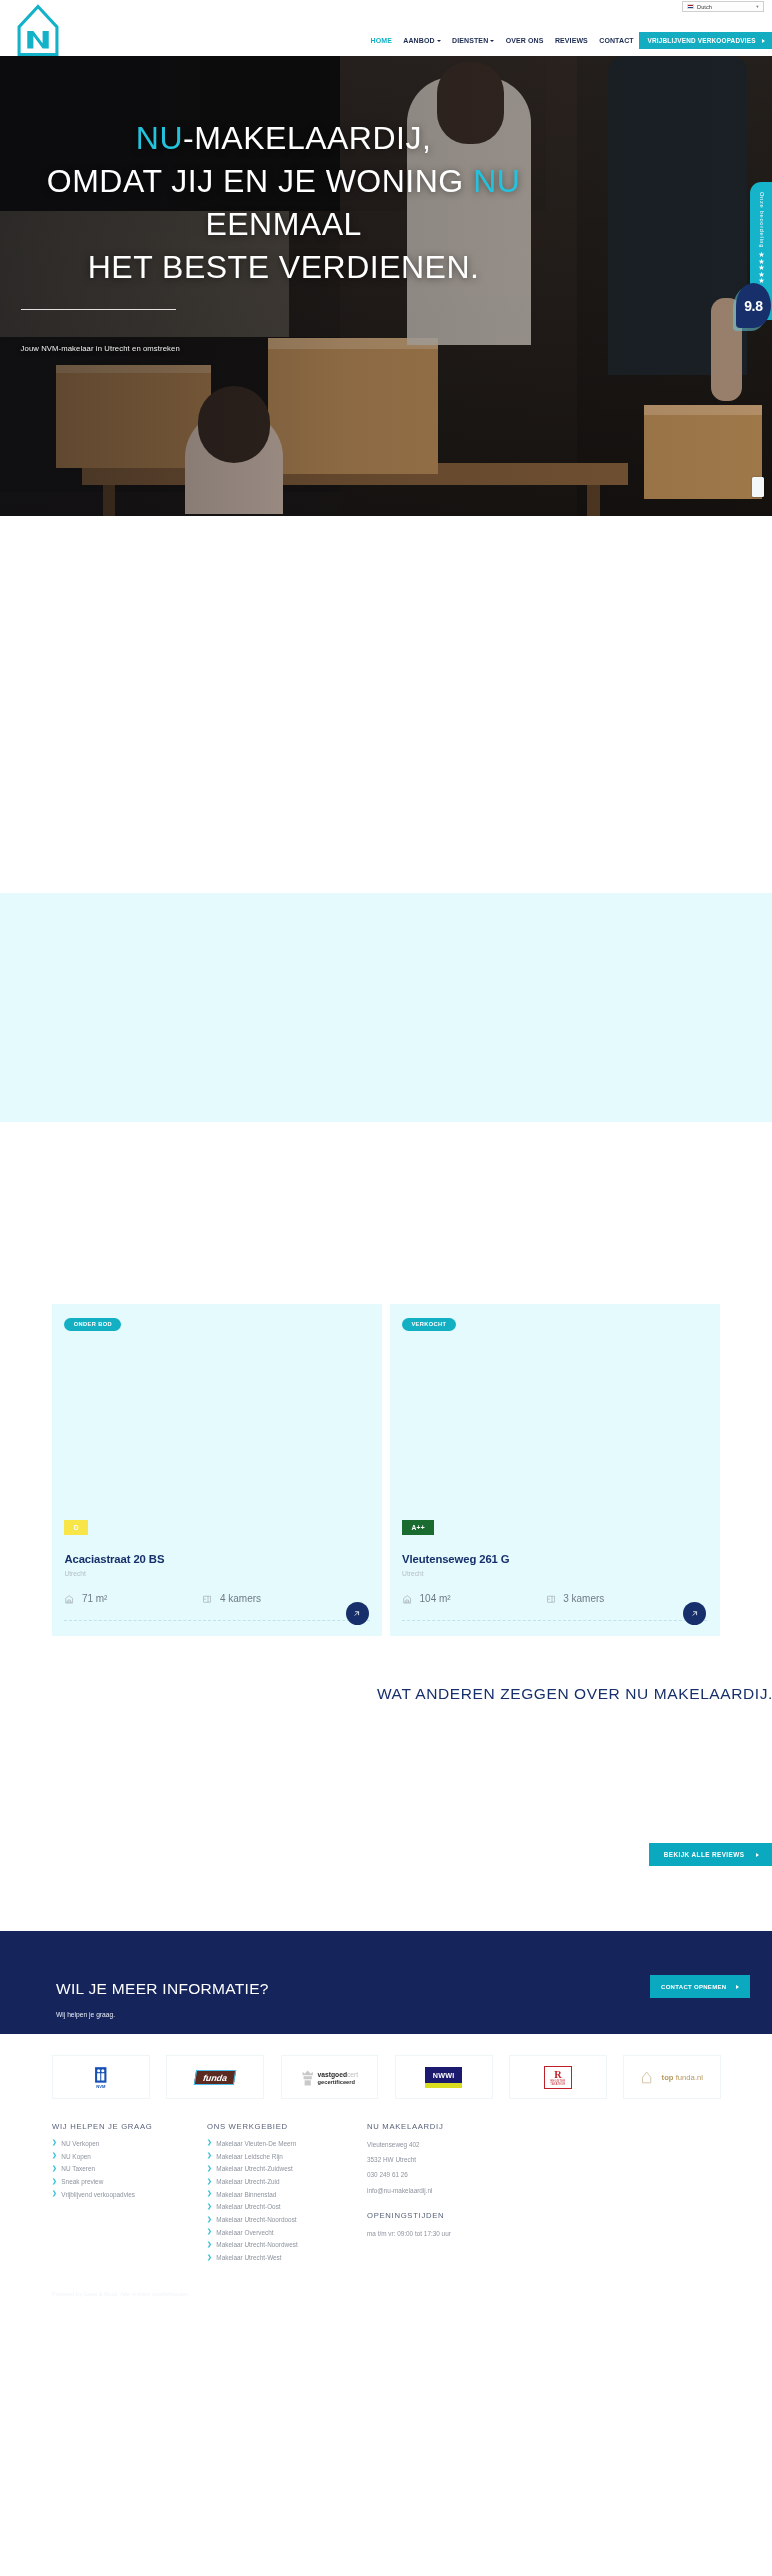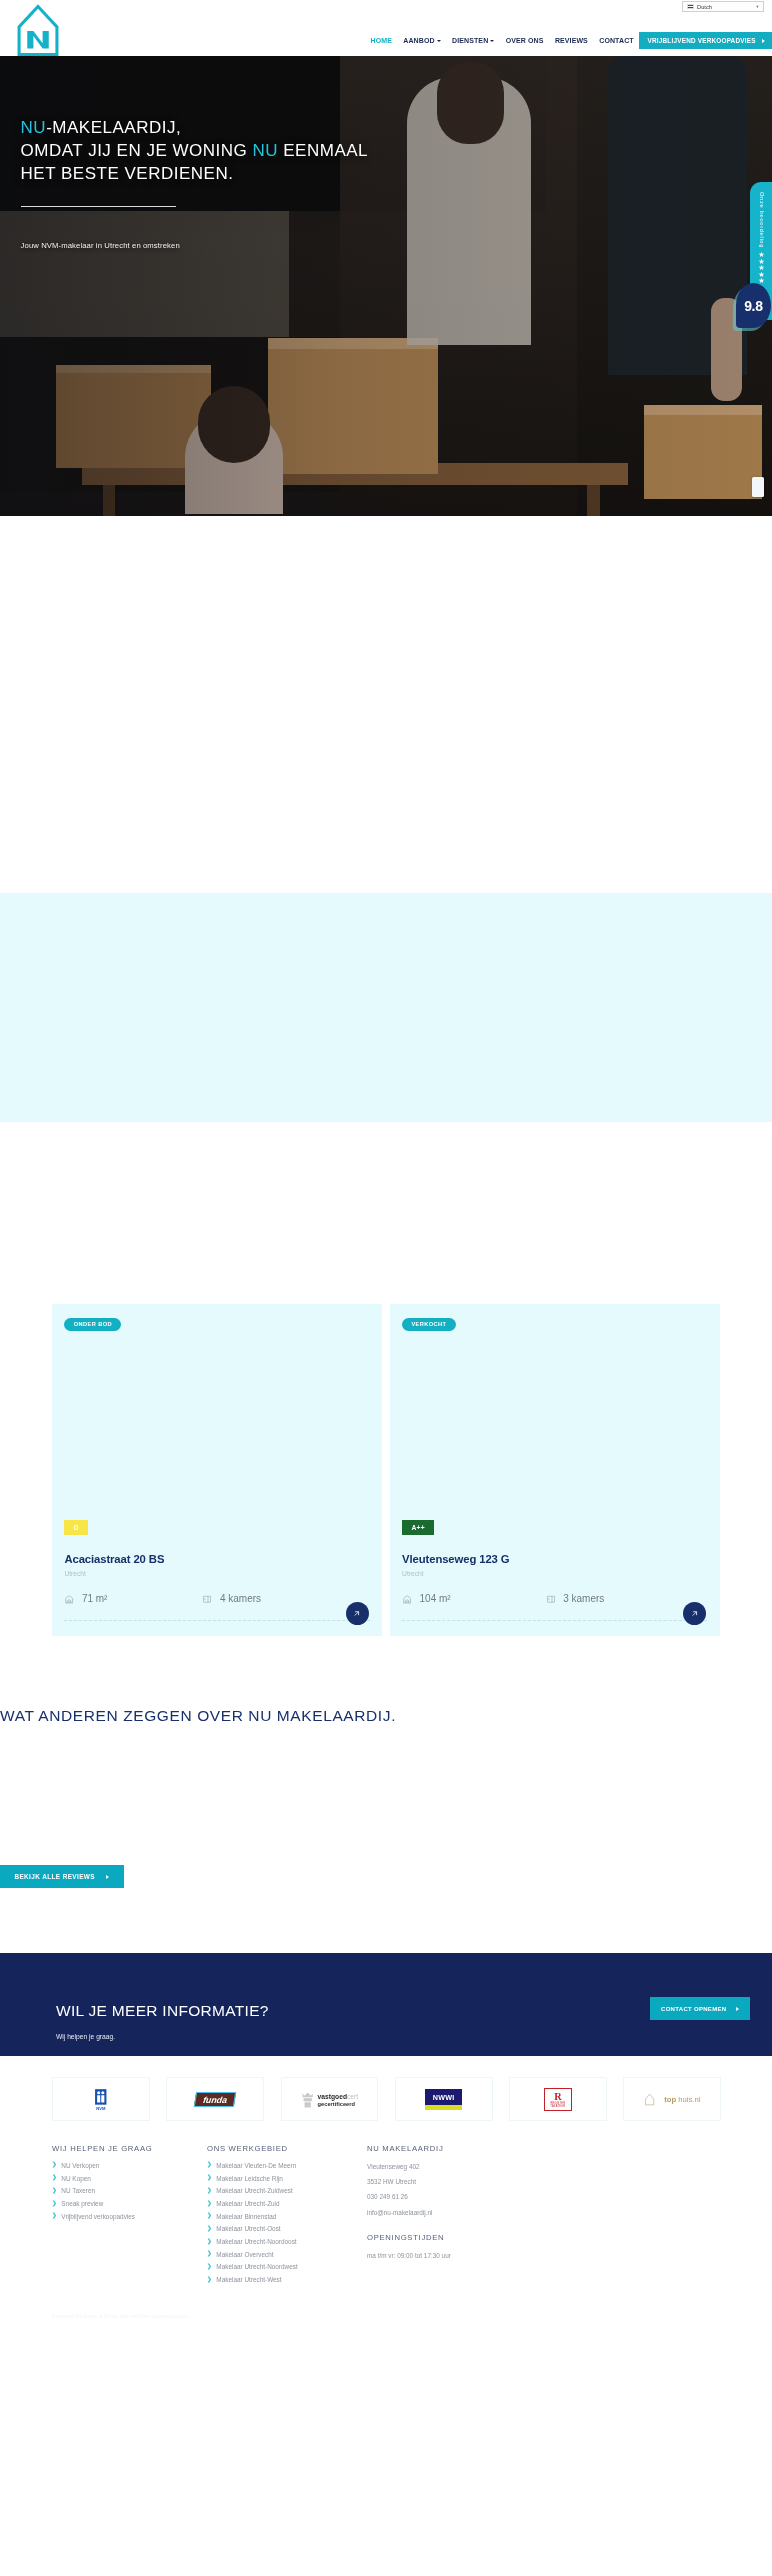--- a/index.html
+++ b/index.html
@@ -49,23 +49,24 @@
   .tri-right{width:0;height:0;border-top:2.6px solid transparent;border-bottom:2.6px solid transparent;border-left:3.6px solid #fff;display:inline-block;}
 
   
   .hero{position:relative;height:460px;overflow:hidden;background:#1a1713;}
   .hero-photo{position:absolute;inset:0;}
   
   .kp{position:absolute;}
   .hero-overlay{position:absolute;inset:0;background:linear-gradient(90deg,rgba(10,12,18,.55) 0%,rgba(10,12,18,.30) 45%,rgba(10,12,18,.18) 100%);}
   .hero-inner{position:absolute;left:20.6px;top:61px;width:526px;z-index:5;}
   .hero-title{
-    font-size:17px;line-height:1.34;font-weight:300;color:#ffffff;
+    font-size:32px;line-height:1.34;font-weight:300;color:#ffffff;
     letter-spacing:0.5px;text-transform:uppercase;
     text-shadow:0 1px 7.2px rgba(0,0,0,.5);
+    text-align:center;
   }
   .hero-title .accent{color:#23c3dd;}
   .hero-rule{width:155px;height:1px;background:rgba(255,255,255,.85);margin:20.6px 0 0 0;}
   .hero-sub{margin-top:34px;font-size:7.7px;color:#f1f1f1;font-weight:400;letter-spacing:0.1px;
     text-shadow:0 0.5px 4.1px rgba(0,0,0,.6);}
 
   
   .rating{position:absolute;right:0;top:126px;z-index:8;width:62px;height:175px;}
   .rating-bar{
     position:absolute;right:0;top:0;width:23px;height:138px;
@@ -122,21 +123,21 @@
   .spec{display:flex;align-items:center;gap:7.2px;font-size:10px;color:#707a85;}
   .spec svg{flex:0 0 auto;}
   .card-divider{border-top:0.5px dashed #bfe3ea;margin-top:15.5px;}
   .card-arrow{
     position:absolute;right:13.4px;bottom:11.3px;width:23px;height:23px;border-radius:50%;
     background:#17306b;display:flex;align-items:center;justify-content:center;cursor:pointer;
   }
   .card-arrow svg{display:block;}
 
   
-  .reviews{background:#fff;padding:49px 0 0;text-align:left;margin-top:22px;}
+  .reviews{background:#fff;padding:49px 0 0;text-align:right;}
   .reviews-title{
     font-size:15.5px;font-weight:400;letter-spacing:0.6px;color:#17306b;text-transform:uppercase;
   }
   .reviews-space{height:140px;}
   .btn-reviews{
     display:inline-flex;align-items:center;gap:11.3px;background:#0aa9bf;color:#fff;
     padding:7.7px 14.4px;font-size:6.4px;font-weight:700;letter-spacing:0.4px;cursor:pointer;
   }
   .reviews-bottom{height:65px;}
 
@@ -343,21 +344,21 @@
             <path d="M7 17 L17 7"></path>
               <path d="M8 7 L17 7 L17 16"></path>
           </svg>
         </div>
       </div>
 
       <div class="card">
         <span class="badge-status">VERKOCHT</span>
         <div class="card-spacer"></div>
         <span class="energy app">A++</span>
-        <div class="card-title">Vleutenseweg 123 G</div>
+        <div class="card-title">Vleutenseweg 261 G</div>
         <div class="card-city">Utrecht</div>
         <div class="card-specs">
           <div class="spec">
             <svg width="10.3" height="10.3" viewBox="0 0 24 24" fill="none" stroke="#9aa3ad" stroke-width="1.4">
               <path d="M4 10 L12 4 L20 10 L20 19 L4 19 Z"></path>
                 <path d="M3 21 L21 21"></path>
                 <path d="M9 19 L9 14 L15 14 L15 19"></path>
             </svg>
             <span>104 m²</span>
           </div>
@@ -439,21 +440,21 @@
           <span>REGISTER</span>
           <span>TAXATEUR</span>
         </span>
       </div>
       <div class="partner">
         <span class="p-tophuis">
           <svg width="11.3" height="14.4" viewBox="0 0 22 28" aria-hidden="true">
             <path d="M3 14 L11 4 L19 14 L19 25 L3 25 Z" fill="none" stroke="#c9b188" stroke-width="1.4"></path>
           </svg>
           <b>top</b>
-            <span>huis.nl</span>
+            <span>funda.nl</span>
         </span>
       </div>
     </div>
   </div>
 
   <div class="footer">
     <div class="footer-cols">
 
       <div class="fcol c1">
         <div class="fhead">WIJ HELPEN JE GRAAG</div>

